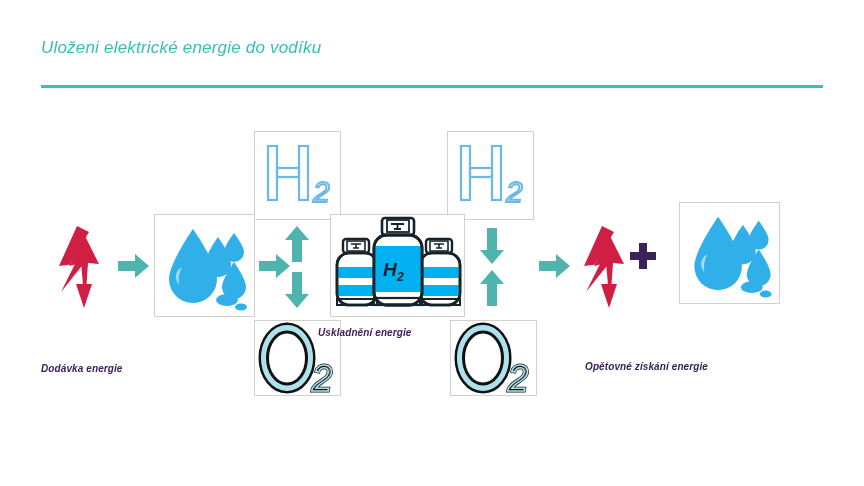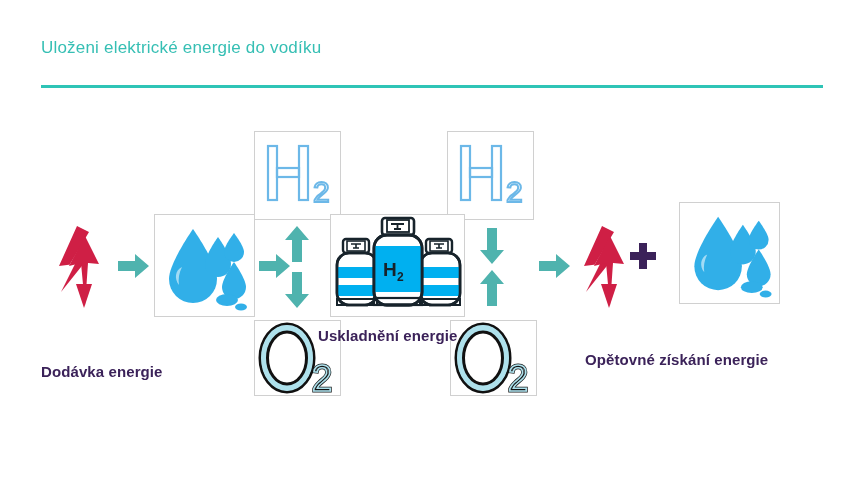--- a/index.html
+++ b/index.html
@@ -11,20 +11,21 @@
     height: 486px;
     background: #ffffff;
     font-family: "Liberation Sans", sans-serif;
     overflow: hidden;
     position: relative;
   }
   .slide {
     position: absolute;
     inset: 0;
     background: #ffffff;
+    font-style: italic;
   }
 
   
   .slide-title {
     position: absolute;
     left: 41px;
     top: 38px;
     font-size: 17px;
     font-weight: 400;
     color: #36bfb4;
@@ -68,29 +69,29 @@
   #arrow-2    { left: 259px; top: 252px; }
   #vert-pair-left  { left: 283px; top: 226px; }
   #vert-pair-right { left: 478px; top: 226px; }
   #arrow-3    { left: 539px; top: 252px; }
   #bolt-right { left: 580px; top: 224px; }
   #plus-sign  { left: 628px; top: 240px; }
 
   
   .caption {
     position: absolute;
-    font-size: 15px;
+    font-size: 10px;
     font-weight: bold;
     color: #3b2259;
     white-space: nowrap;
     letter-spacing: 0.1px;
   }
   #cap-supply  { left: 41px;  top: 363px; }
   #cap-store   { left: 318px; top: 327px; }
-  #cap-recover { left: 585px; top: 351px; }
+  #cap-recover { left: 585px; top: 361px; }
 </style>
 </head>
 <body>
 
 <div class="slide">
 
   <div class="slide-title">Uloženi elektrické energie do vodíku</div>
   <div class="title-rule"></div>
 
   <div class="img-frame" id="frame-h2-left">

